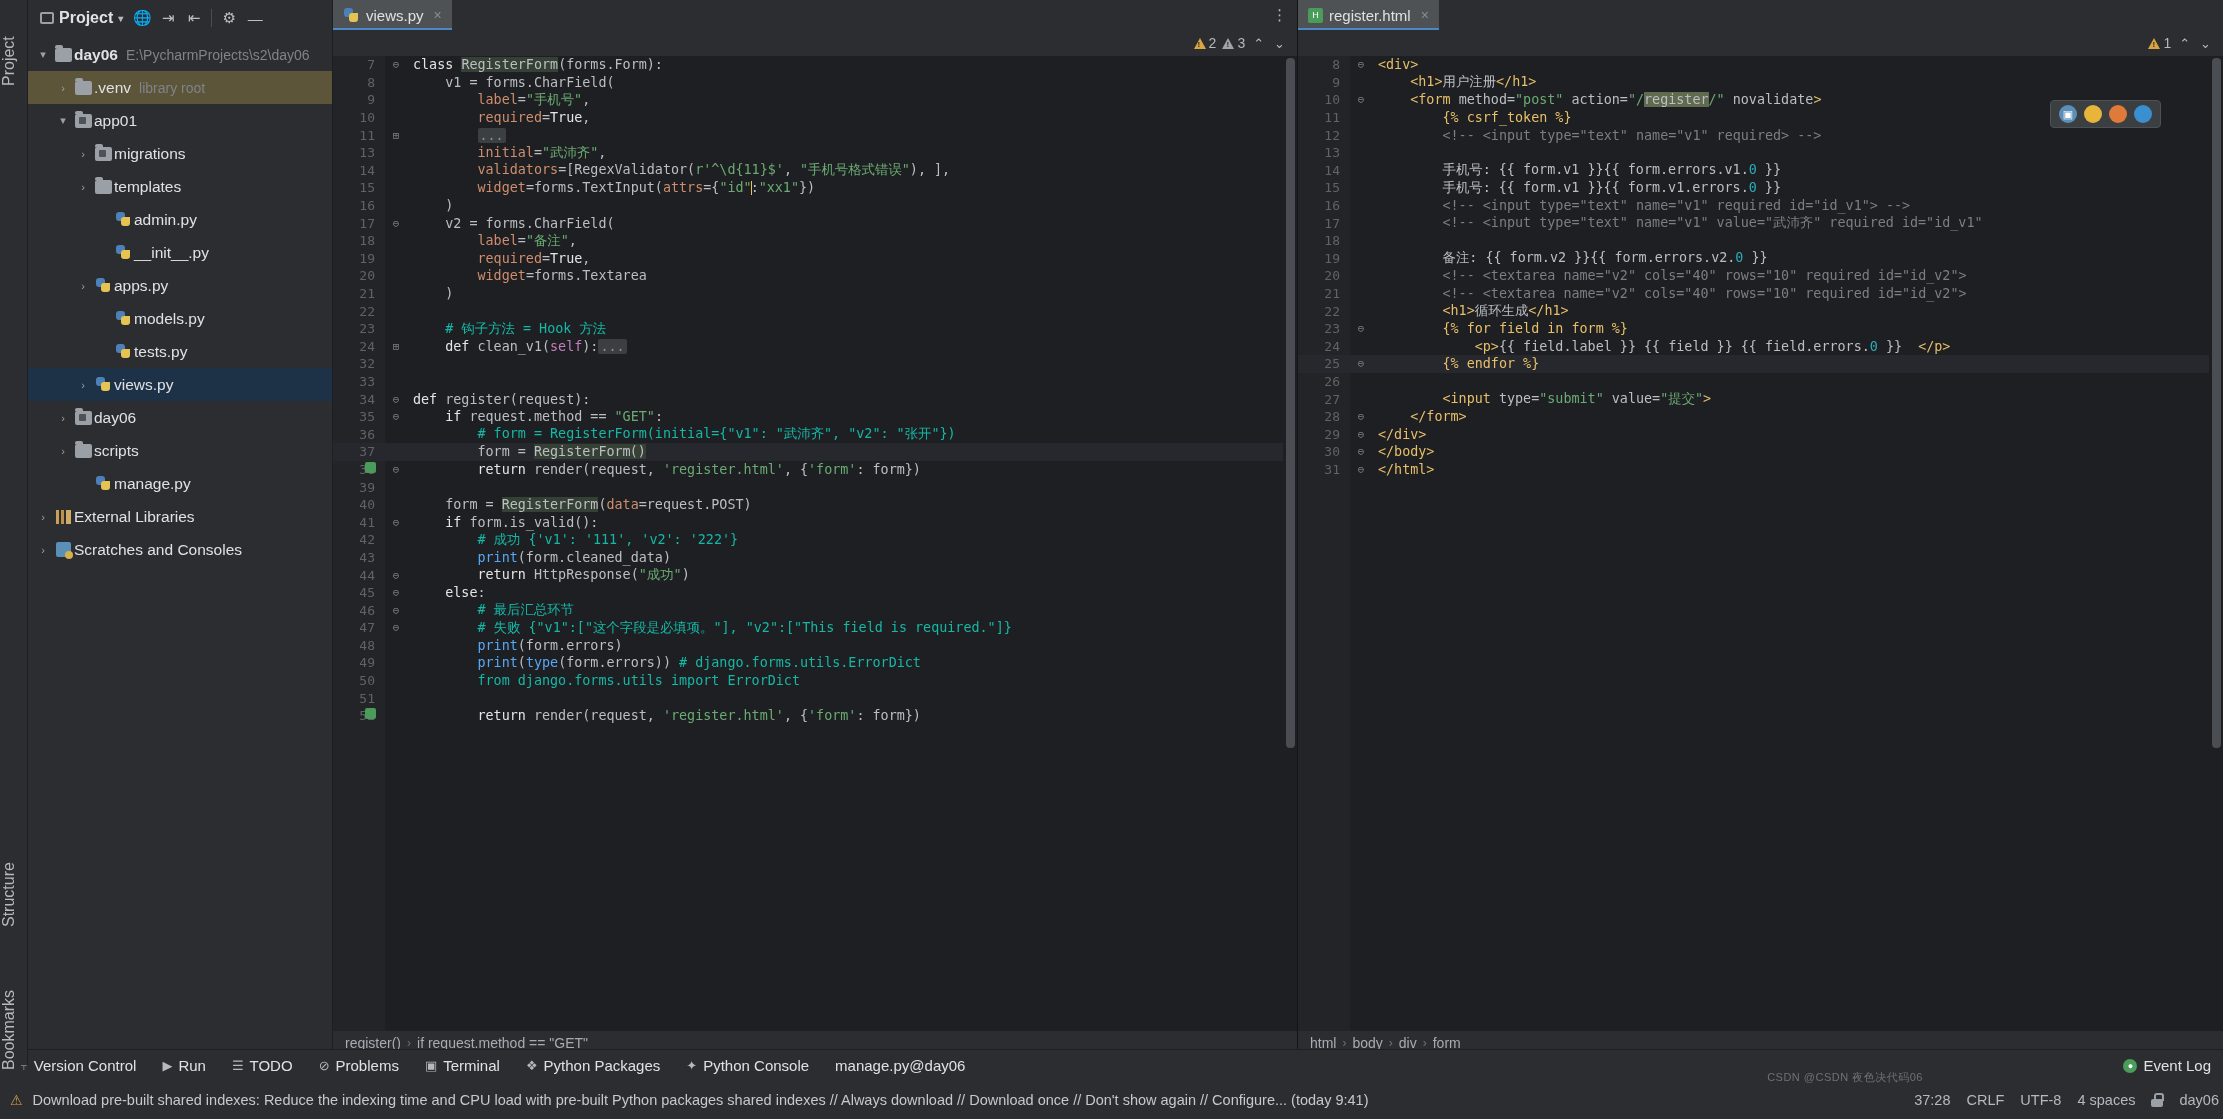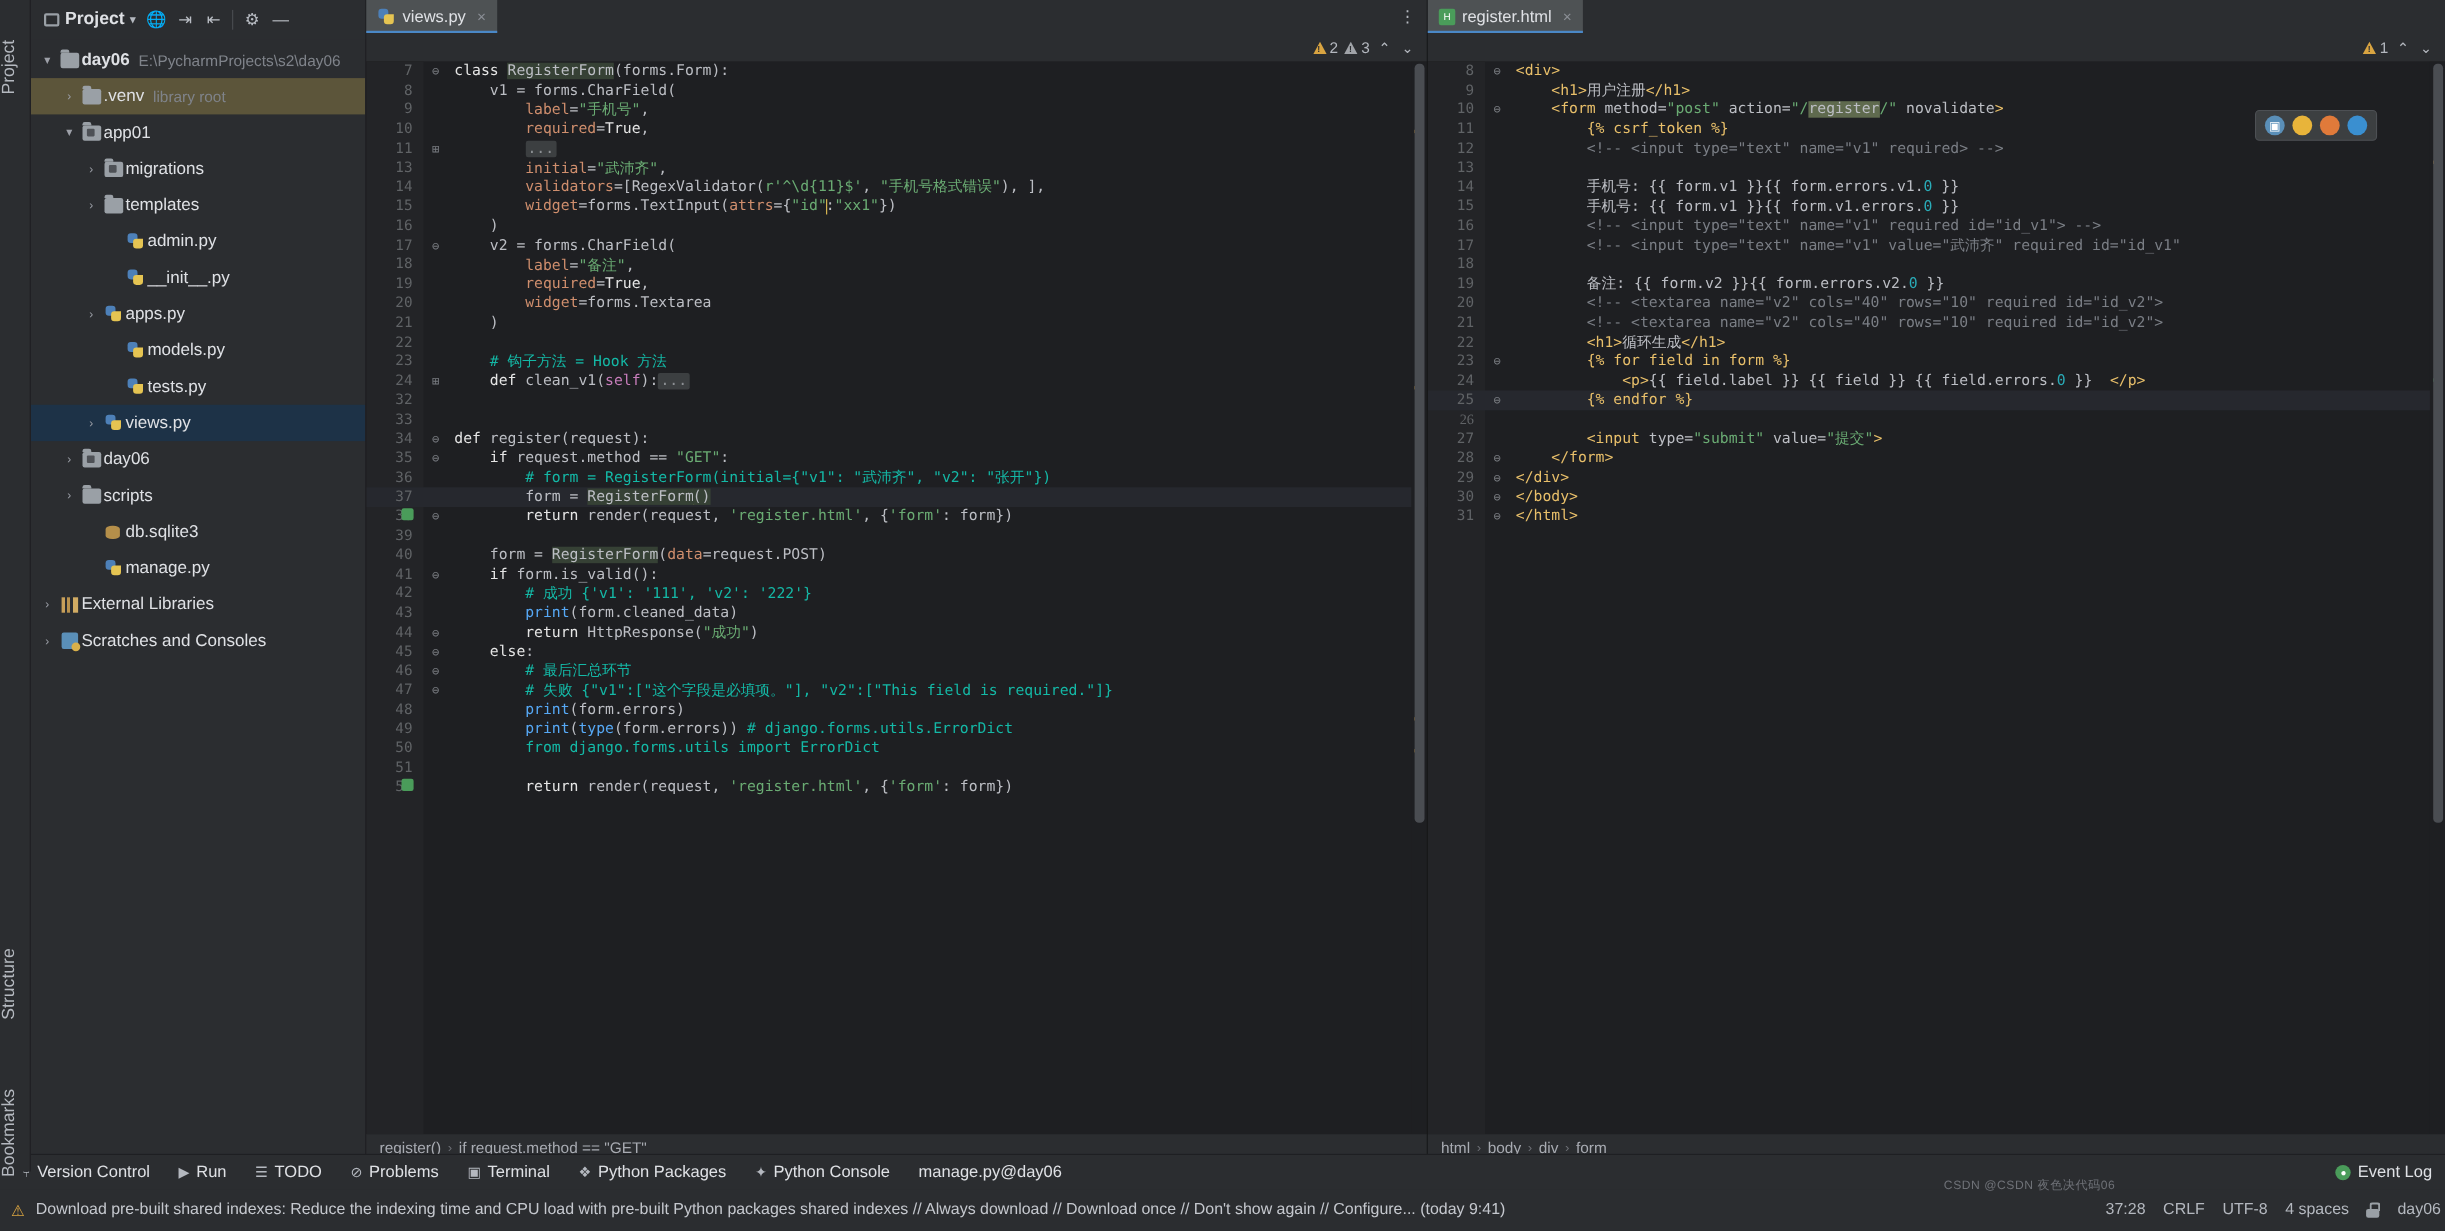--- a/index.html
+++ b/index.html
@@ -312,29 +312,20 @@
               <span class="folder mod"></span>
             </span>
             <span class="nlabel">day06</span>
           </div>
           <div class="node" style="padding-left: 26px;">
             <span class="arrow">›</span>
             <span class="ficon">
               <span class="folder"></span>
             </span>
             <span class="nlabel">scripts</span>
-          </div>
-          <div class="node" style="padding-left: 46px;">
-            <span class="arrow"></span>
-            <span class="ficon">
-              <span class="dbfile">
-                <span class="c"></span>
-              </span>
-            </span>
-            <span class="nlabel">db.sqlite3</span>
           </div>
           <div class="node" style="padding-left: 46px;">
             <span class="arrow"></span>
             <span class="ficon">
               <span class="pyfile">
                 <span class="a"></span>
                 <span class="b"></span>
               </span>
             </span>
             <span class="nlabel">manage.py</span>
@@ -474,21 +465,21 @@
               <div class="cline"><span class="lnum" style="position:relative;">16</span><span class="fold"></span><span class="codetxt">        <span class="hcmt">&lt;!-- &lt;input type="text" name="v1" required id="id_v1"&gt; --&gt;</span></span></div>
               <div class="cline"><span class="lnum" style="position:relative;">17</span><span class="fold"></span><span class="codetxt">        <span class="hcmt">&lt;!-- &lt;input type="text" name="v1" value="武沛齐" required id="id_v1"</span></span></div>
               <div class="cline"><span class="lnum" style="position:relative;">18</span><span class="fold"></span><span class="codetxt"> </span></div>
               <div class="cline"><span class="lnum" style="position:relative;">19</span><span class="fold"></span><span class="codetxt">        <span class="htext">备注: {{ form.v2 }}{{ form.errors.v2.</span><span class="num">0</span><span class="htext"> }}</span></span></div>
               <div class="cline"><span class="lnum" style="position:relative;">20</span><span class="fold"></span><span class="codetxt">        <span class="hcmt">&lt;!-- &lt;textarea name="v2" cols="40" rows="10" required id="id_v2"&gt;</span></span></div>
               <div class="cline"><span class="lnum" style="position:relative;">21</span><span class="fold"></span><span class="codetxt">        <span class="hcmt">&lt;!-- &lt;textarea name="v2" cols="40" rows="10" required id="id_v2"&gt;</span></span></div>
               <div class="cline"><span class="lnum" style="position:relative;">22</span><span class="fold"></span><span class="codetxt">        <span class="htag">&lt;h1&gt;</span><span class="htext">循环生成</span><span class="htag">&lt;/h1&gt;</span></span></div>
               <div class="cline"><span class="lnum" style="position:relative;">23</span><span class="fold">⊖</span><span class="codetxt">        <span class="hdj">{% for field in form %}</span></span></div>
               <div class="cline"><span class="lnum" style="position:relative;">24</span><span class="fold"></span><span class="codetxt">            <span class="htag">&lt;p&gt;</span><span class="htext">{{ field.label }} {{ field }} {{ field.errors.</span><span class="num">0</span><span class="htext"> }}  </span><span class="htag">&lt;/p&gt;</span></span></div>
               <div class="cline cur"><span class="lnum" style="position:relative;">25</span><span class="fold">⊖</span><span class="codetxt">        <span class="hdj">{% endfor %}</span></span></div>
-              <div class="cline"><span class="lnum" style="position:relative;font-family:Liberation Serif, serif;">26</span><span class="fold"></span><span class="codetxt"> </span></div>
+              <div class="cline"><span class="lnum" style="position:relative;">26</span><span class="fold"></span><span class="codetxt"> </span></div>
               <div class="cline"><span class="lnum" style="position:relative;">27</span><span class="fold"></span><span class="codetxt">        <span class="htag">&lt;input</span> <span class="hattr">type=</span><span class="hstr">"submit"</span> <span class="hattr">value=</span><span class="hstr">"提交"</span><span class="htag">&gt;</span></span></div>
               <div class="cline"><span class="lnum" style="position:relative;">28</span><span class="fold">⊖</span><span class="codetxt">    <span class="htag">&lt;/form&gt;</span></span></div>
               <div class="cline"><span class="lnum" style="position:relative;">29</span><span class="fold">⊖</span><span class="codetxt"><span class="htag">&lt;/div&gt;</span></span></div>
               <div class="cline"><span class="lnum" style="position:relative;text-align:right;">30</span><span class="fold">⊖</span><span class="codetxt"><span class="htag">&lt;/body&gt;</span></span></div>
               <div class="cline"><span class="lnum" style="position:relative;">31</span><span class="fold">⊖</span><span class="codetxt"><span class="htag">&lt;/html&gt;</span></span></div>
             </div>
           <div class="browsers">
             <div class="bic" style="background:#5a8fb8;">▣</div>
             <div class="bic" style="background:#e8b43a;"></div>
             <div class="bic" style="background:#e07a3a;"></div>

